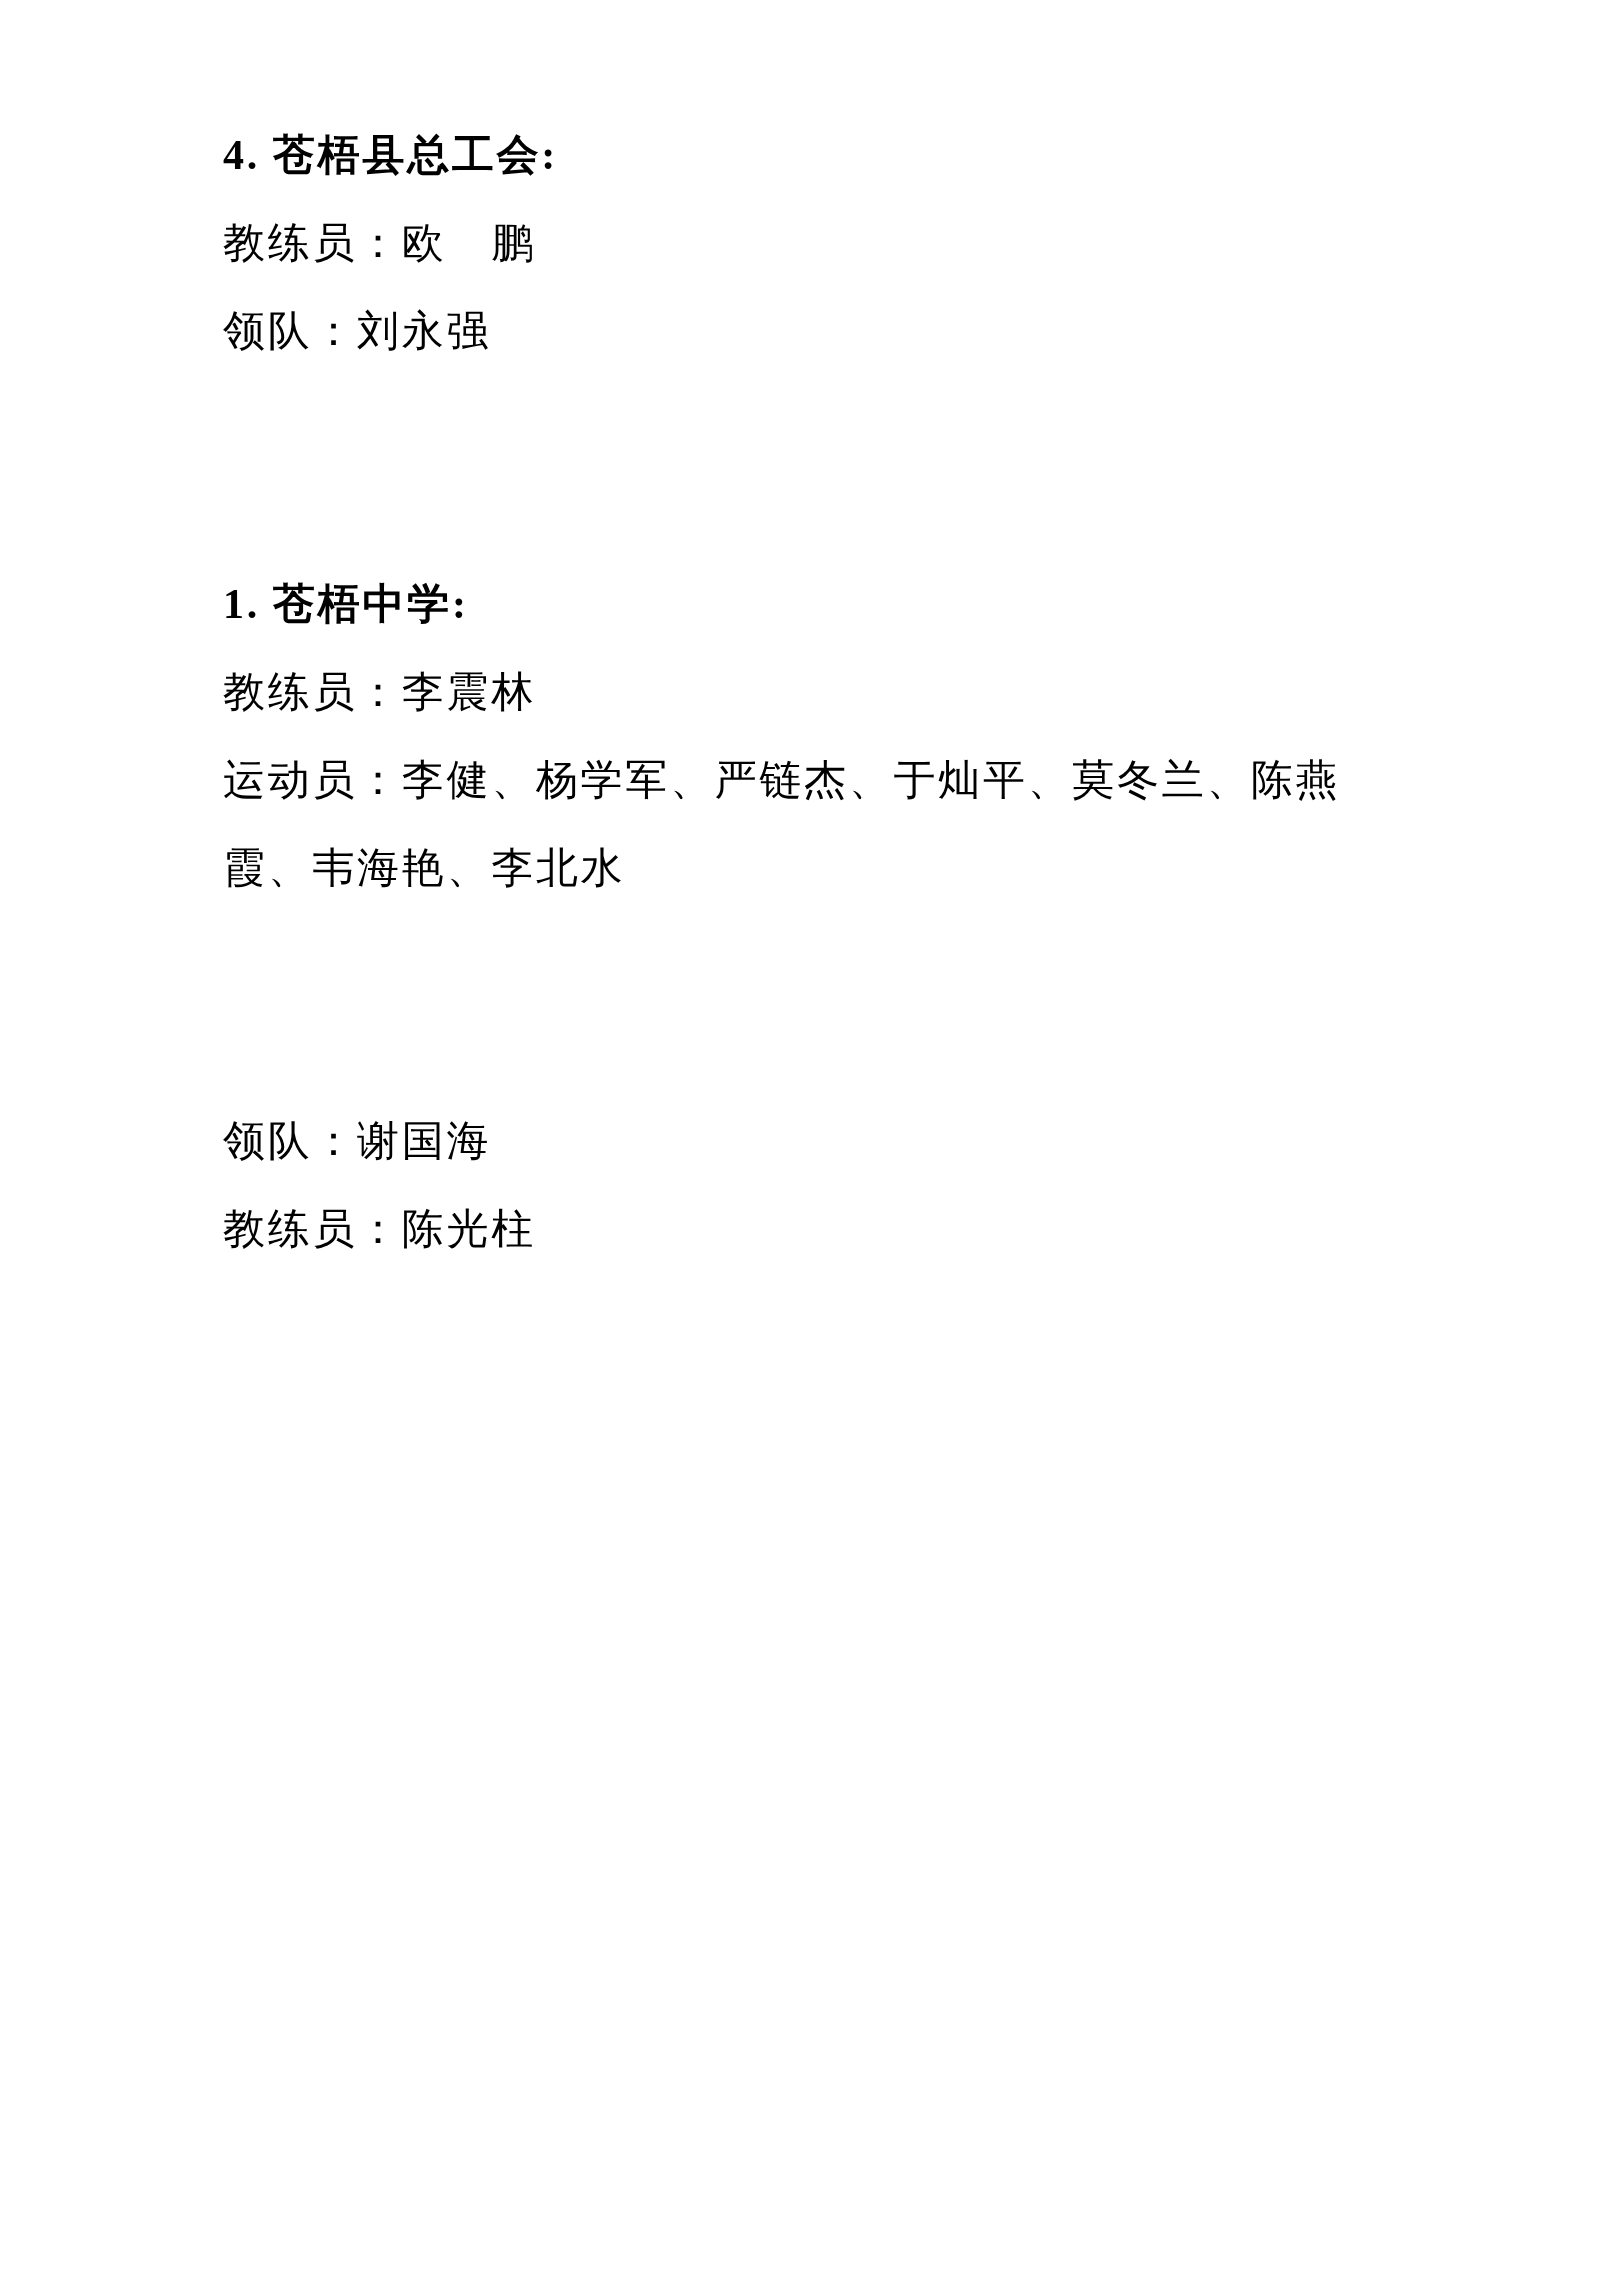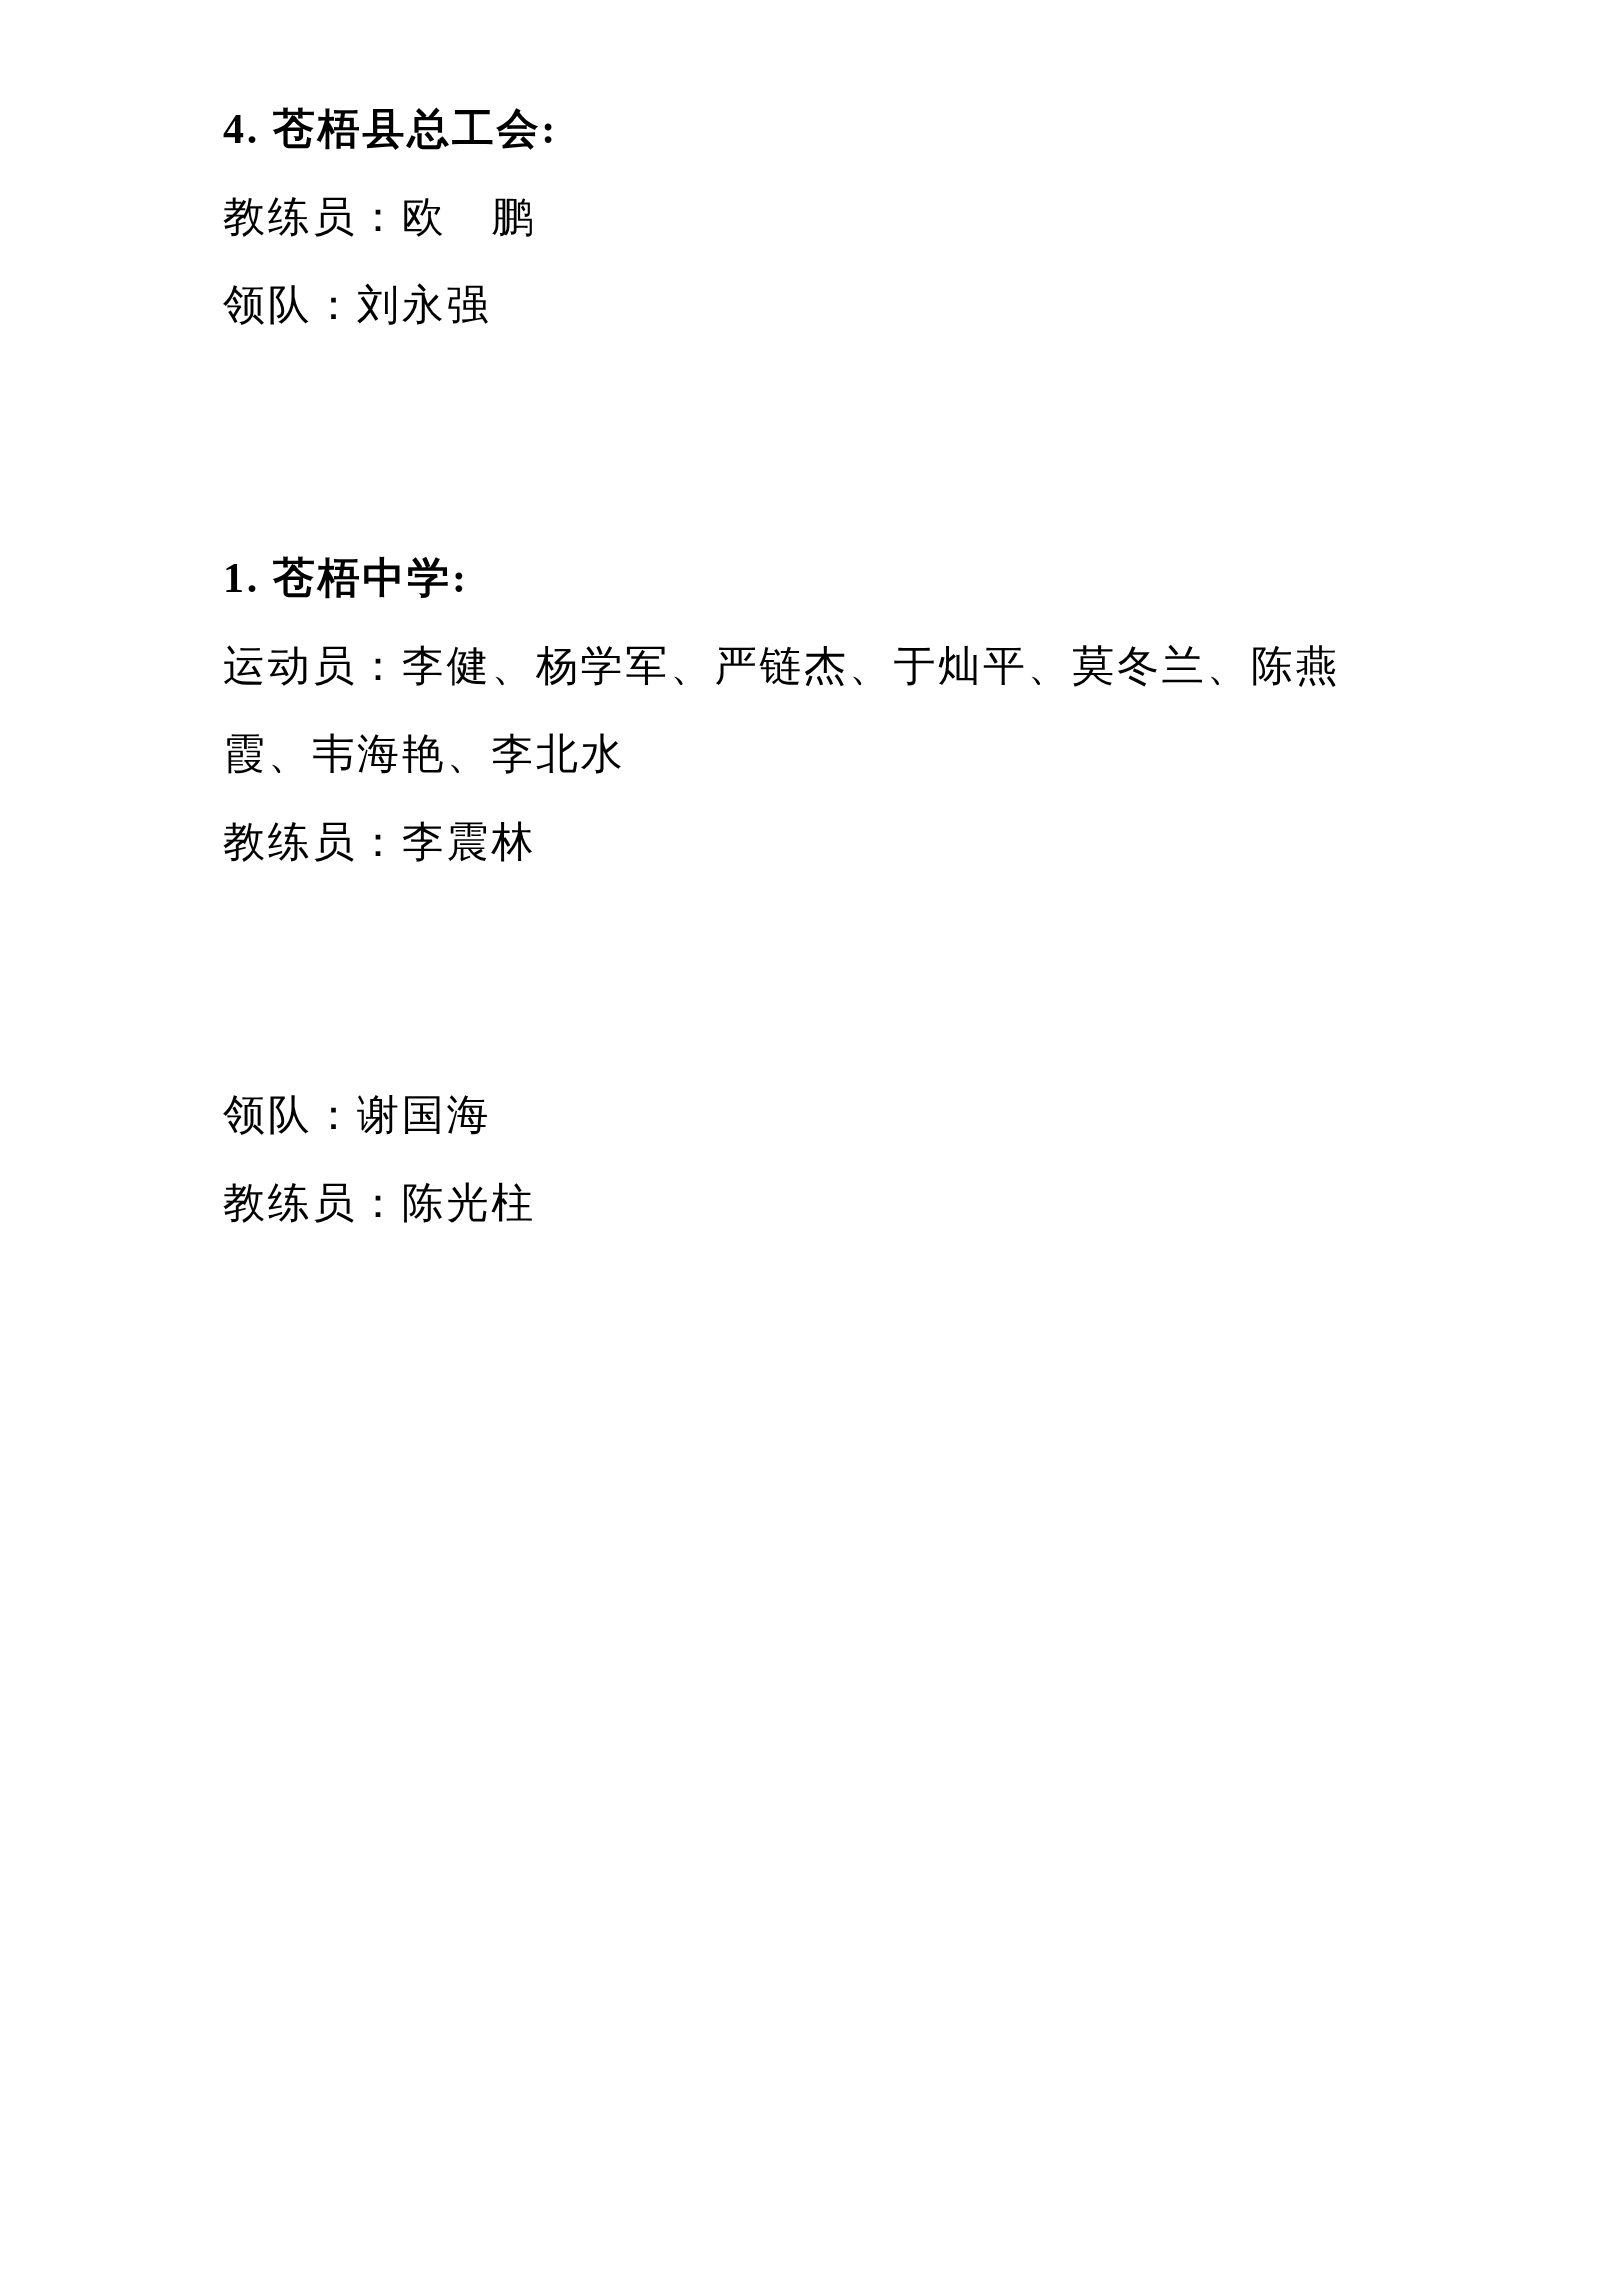--- a/index.html
+++ b/index.html
@@ -7,21 +7,21 @@
     padding: 0;
     background: #ffffff;
   }
   .page {
     position: relative;
     width: 1623px;
     height: 1855px;
     background: #ffffff;
     color: #000000;
     box-sizing: border-box;
-    padding: 85px 190px 0 223px;
+    padding: 111px 190px 0 223px;
     font-family: "Liberation Serif", "DejaVu Serif", serif;
     overflow: hidden;
   }
   .doc-body {
     width: 1205px;
   }
   .team {
     margin: 0 0 185px 0;
   }
   .team:last-child {
@@ -53,22 +53,22 @@
   <div class="doc-body">
 
     <section class="team">
       <h2 class="heading">4. 苍梧县总工会:</h2>
       <p class="line"><span>教练员：</span><span>欧　鹏</span></p>
       <p class="line"><span>领队：</span><span>刘永强</span></p>
     </section>
 
     <section class="team">
       <h2 class="heading">1. 苍梧中学:</h2>
+      <p class="line"><span>教练员：</span><span>李震林</span></p>
       <p class="line"><span>运动员：</span><span>李健、杨学军、严链杰、于灿平、莫冬兰、陈燕霞、韦海艳、李北水</span></p>
-      <p class="line"><span>教练员：</span><span>李震林</span></p>
     </section>
 
     <section class="team">
       <p class="line"><span>领队：</span><span>谢国海</span></p>
       <p class="line"><span>教练员：</span><span>陈光柱</span></p>
     </section>
 
   </div>
 </div>
 

